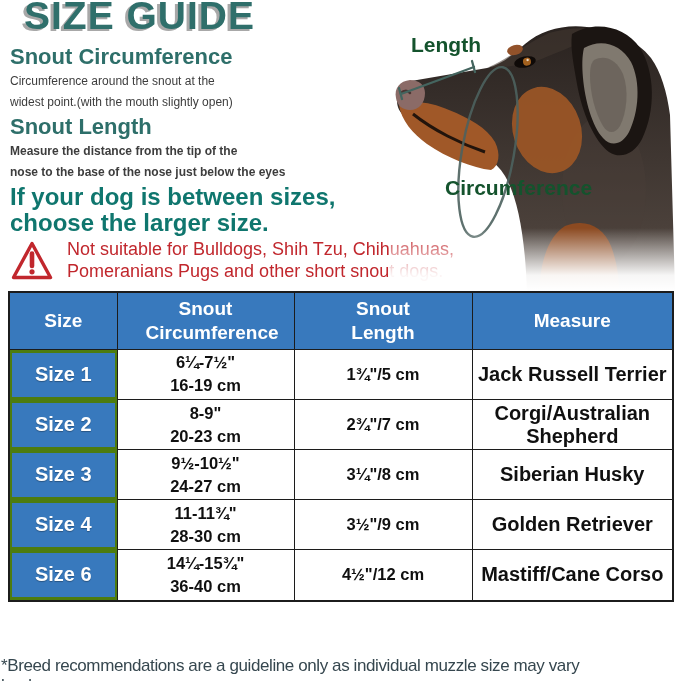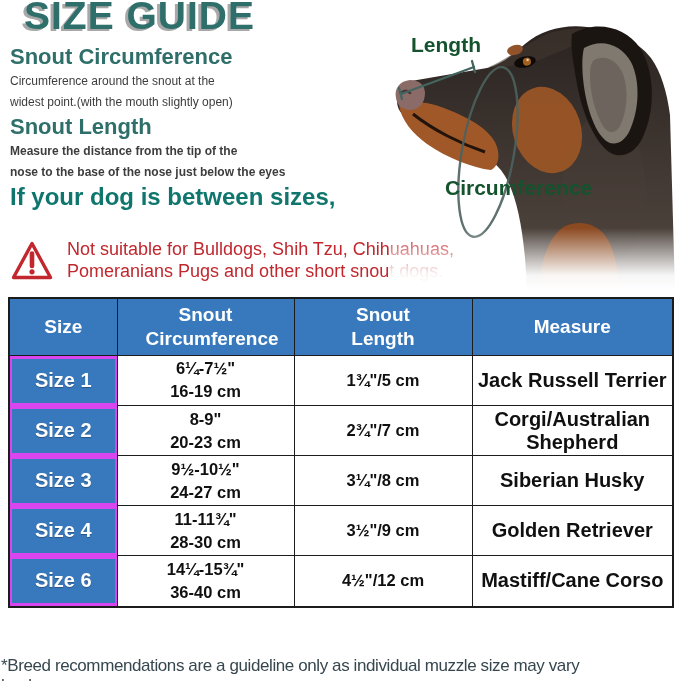--- a/index.html
+++ b/index.html
@@ -33,34 +33,34 @@
   
   .dog-figure { position:absolute; left:389px; top:0; width:290px; height:291px; }
   .dog-figure svg { position:absolute; left:0; top:0; }
   .figure-label {
     position:absolute; color:#14532d; font-size:21px; font-weight:600;
   }
   .label-length { left:22px; top:33px; }
   .label-circumference { left:28px; top:176px;margin-left:28px; }
   
   table.size-table {
-    position:absolute; left:8px; top:297px; width:664px;
+    position:absolute; left:8px; top:291px; width:664px;
     border-collapse:collapse; table-layout:fixed;
     border:2px solid #1c1c1c;
   }
   .size-table th, .size-table td {
     border:1.5px solid #1c1c1c; text-align:center; vertical-align:middle; padding:0;
   }
   .size-table thead tr { height:57px; }
   .size-table tbody tr { height:50px; }
   .size-table th {
     background:#3879BD; color:#ffffff; font-size:19px; font-weight:700;
     line-height:1.25; padding:0 28px;
   }
-  td.size-cell { border-top:none; border-bottom:none; background:#d946ef; }
+  td.size-cell { border-top:none; border-bottom:none; background:#4d7c0f; }
   .size-pill {
     margin:3px 2px; height:44px; background:#3879BD;
     display:flex; align-items:center; justify-content:center;
     color:#ffffff; font-size:20px; font-weight:700;
     text-shadow:0 1px 1px rgba(0,0,0,0.3);
   }
   .cell-line { font-size:16.5px; font-weight:700; color:#101010; line-height:23px; }
   td.length-cell, td.breeds-cell { font-size:16.5px; font-weight:700; color:#101010; }
   td.breeds-cell { font-size:20px;margin-left:44px; }
   
@@ -83,20 +83,21 @@
   </div>
 
   <div class="sub-head" style="top:114px;">Snout Length</div>
   <div class="body-text" style="top:141px;font-weight:bold;">
     <div>Measure the distance from the tip of the</div>
     <div>nose to the base of the nose just below the eyes</div>
   </div>
 
   <div class="between-note">
     <div>If your dog is between sizes,</div>
+    <div>choose the larger size.</div>
   </div>
 
   <div class="warning">
     <svg class="warning-icon" viewBox="0 0 44 42">
       <path d="M22 3.5 L40.5 37.5 L3.5 37.5 Z" fill="none" stroke="#C1272D" stroke-width="3.4" stroke-linejoin="round"></path>
       <path d="M22 13.5 L22 26" stroke="#C1272D" stroke-width="4.6" stroke-linecap="round"></path>
       <circle cx="22" cy="31.8" r="2.6" fill="#C1272D"></circle>
     </svg>
     <div class="warning-text">
       <div>Not suitable for Bulldogs, Shih Tzu, Chihuahuas,</div>

